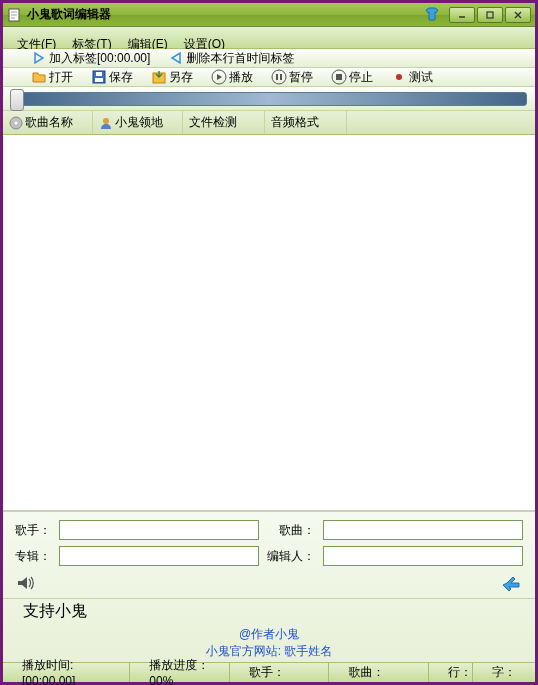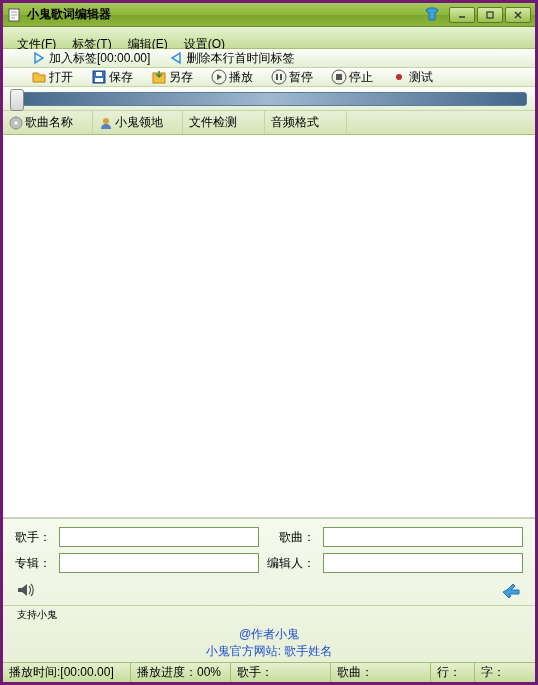--- a/index.html
+++ b/index.html
@@ -114,39 +114,39 @@
   background: #fff; font-size: 12px; padding: 0 4px;
 }
 .sound-row {
   display: flex; align-items: center;
   padding: 0 12px 4px 12px;
   justify-content: space-between;
 }
 .sound-icon { width: 22px; height: 22px; }
 .link-icon { width: 22px; height: 22px; }
 .support-row {
-  padding: 2px 14px; font-size: 10px;
+  padding: 2px 20px; font-size: 16px;
   border-top: 1px solid #c5d5a5;
 }
 .links {
   text-align: center; font-size: 12px;
   padding: 2px 0;
 }
 .links .author { color: #1e50d0; margin-top: 12px; }
 .links .site { color: #1e50d0; }
 .links .site-name { color: #1e50d0; }
 .statusbar {
   height: 20px;
   background: linear-gradient(to bottom, #e5f0d0, #c5dd9a);
   border-top: 1px solid #a5c070;
   display: flex; align-items: center;
   font-size: 12px;
 }
 .status-cell {
-  padding: 0 6px; height: 100%;
+  padding: 0 19px; height: 100%;
   display: flex; align-items: center;
   border-right: 1px solid #a5c070;
 }
 </style>
 </head>
 <body>
 
 <div class="window">
 
   <div class="titlebar">

